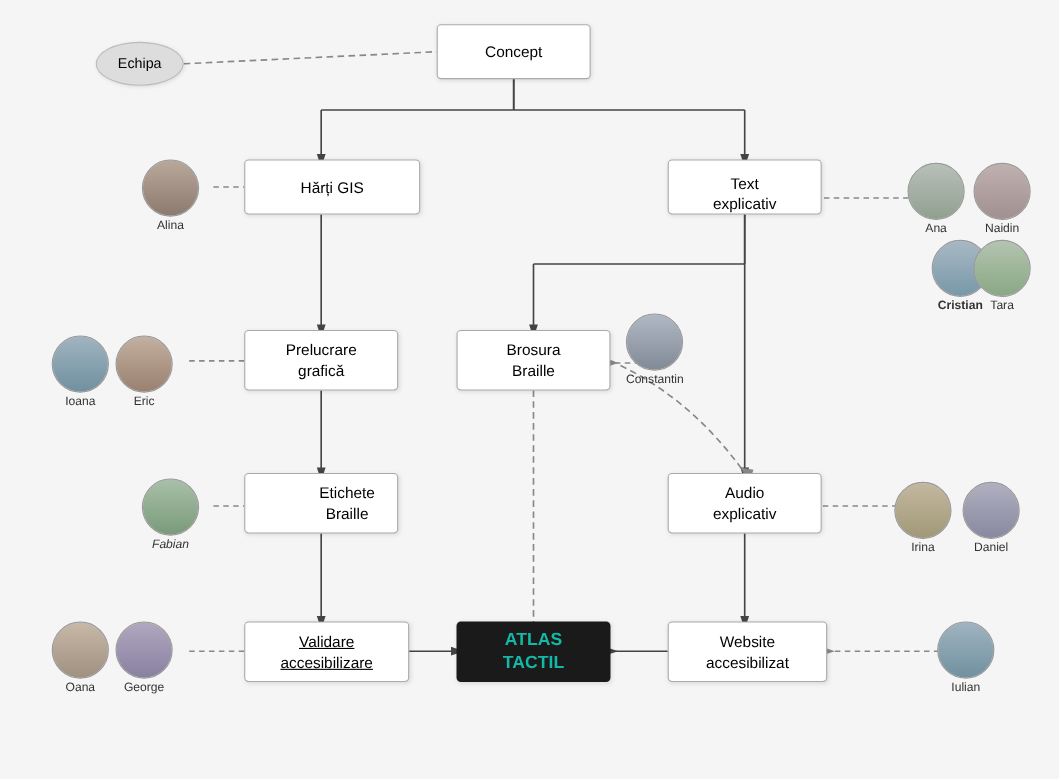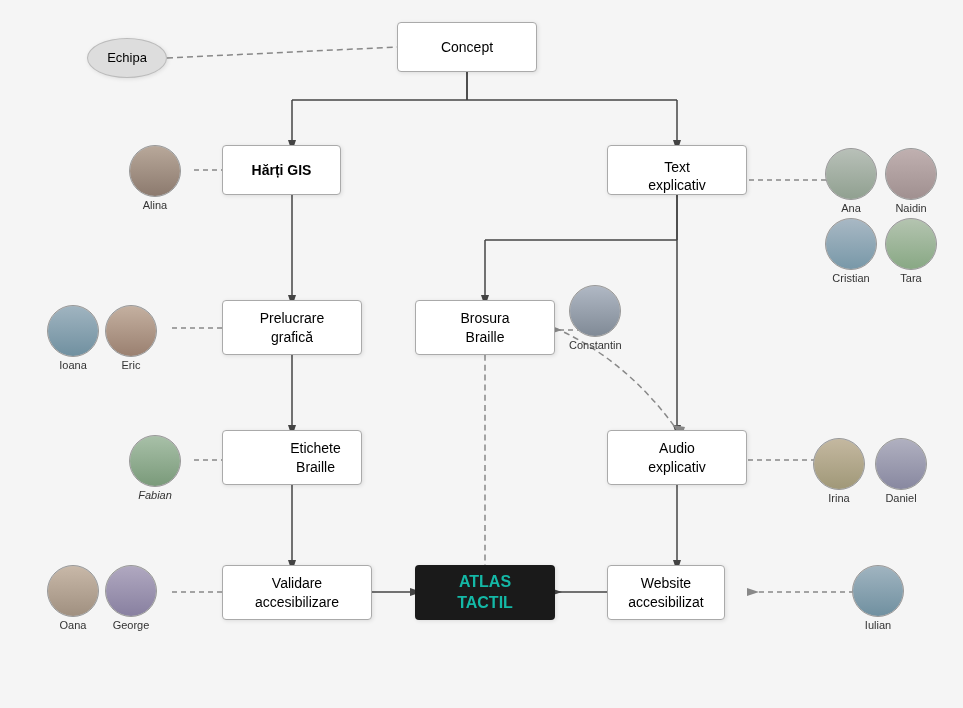--- a/index.html
+++ b/index.html
@@ -168,21 +168,21 @@
   </svg>
 
   <div class="node node-oval" style="left:60px;top:38px;width:80px;height:40px;">
     <span>Echipa</span>
   </div>
 
   <div class="node" style="left:370px;top:22px;width:140px;height:50px;">
     <span>Concept</span>
   </div>
 
-  <div class="node" style="left:195px;top:145px;width:119px;height:50px;font-weight:bold;">
+  <div class="node" style="left:195px;top:145px;width:160px;height:50px;">
     <span>Hărți GIS</span>
   </div>
 
   <div class="node" style="left:580px;top:145px;width:140px;height:50px;align-items:flex-end;">
     <span style="white-space:pre-line">Text
 explicativ</span>
   </div>
 
   <div class="node" style="left:195px;top:300px;width:140px;height:55px;">
     <span style="white-space:pre-line">Prelucrare
@@ -197,31 +197,31 @@
   <div class="node" style="left:580px;top:430px;width:140px;height:55px;">
     <span style="white-space:pre-line">Audio
 explicativ</span>
   </div>
 
   <div class="node" style="left:195px;top:430px;width:140px;height:55px;padding-left:47px;">
     <span style="white-space:pre-line">Etichete
 Braille</span>
   </div>
 
-  <div class="node" style="left:195px;top:565px;width:150px;height:55px;">
+  <div class="node" style="left:195px;top:565px;width:150px;height:55px;text-decoration:underline;">
     <span style="white-space:pre-line">Validare
 accesibilizare</span>
   </div>
 
   <div class="node node-dark" style="left:388px;top:565px;width:140px;height:55px;">
     <span style="white-space:pre-line">ATLAS
 TACTIL</span>
   </div>
 
-  <div class="node" style="left:580px;top:565px;width:118px;height:55px;text-align:center;">
+  <div class="node" style="left:580px;top:565px;width:145px;height:55px;text-align:center;">
     <span style="white-space:pre-line">Website
 accesibilizat</span>
   </div>
 
   <div class="avatar-wrapper" style="left:102px;top:145px;">
     <div class="avatar">
       <div class="face face-1"></div>
     </div>
     <span class="avatar-label">Alina</span>
   </div>
@@ -275,21 +275,21 @@
     <span class="avatar-label">Ana</span>
   </div>
 
   <div class="avatar-wrapper" style="left:858px;top:148px;">
     <div class="avatar">
       <div class="face face-9"></div>
     </div>
     <span class="avatar-label">Naidin</span>
   </div>
 
-  <div class="avatar-wrapper" style="left:798px;top:218px;">
+  <div class="avatar-wrapper" style="left:820px;top:218px;font-weight:bold;">
     <div class="avatar">
       <div class="face face-10"></div>
     </div>
     <span class="avatar-label">Cristian</span>
   </div>
 
   <div class="avatar-wrapper" style="left:858px;top:218px;">
     <div class="avatar">
       <div class="face face-11"></div>
     </div>

